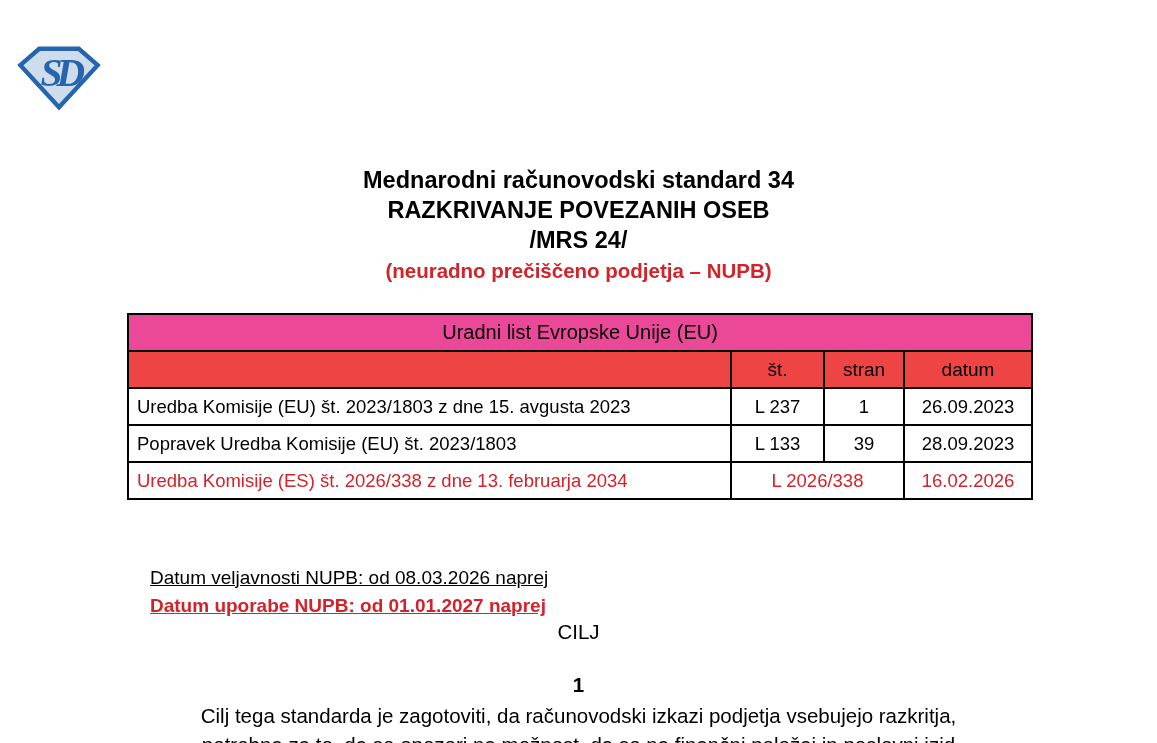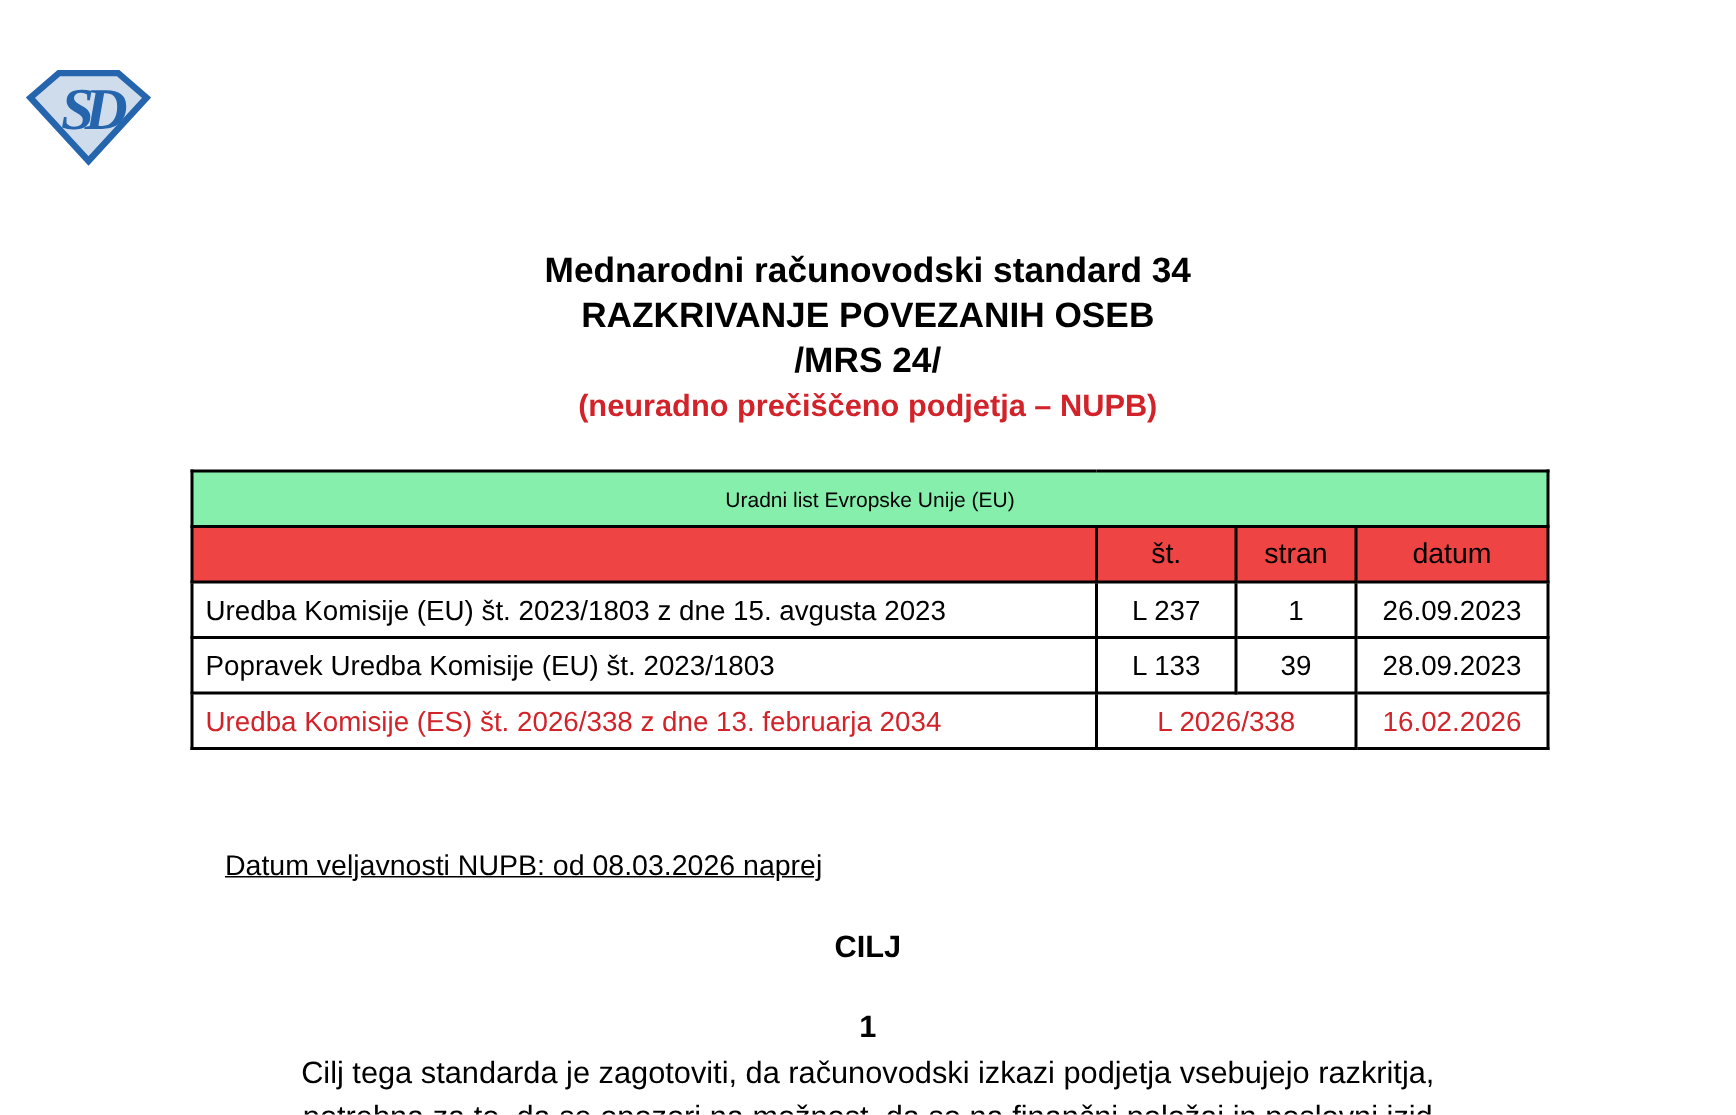--- a/index.html
+++ b/index.html
@@ -8,20 +8,21 @@
     width: 1157px; height: 743px;
     overflow: hidden;
     font-family: "Liberation Sans", "DejaVu Sans", sans-serif;
     color: #000;
   }
   .page {
     position: relative;
     width: 1157px; height: 743px;
     background: #fff;
     overflow: hidden;
+    border-radius: 12px;
   }
   .logo {
     position: absolute;
     left: 16px; top: 44px;
     width: 86px; height: 68px;
   }
   .title-block {
     position: absolute;
     top: 165px; left: 0;
     width: 1157px;
@@ -48,23 +49,23 @@
     font-size: 18.5px;
   }
   .doc-table td, .doc-table th {
     border: 2px solid #000;
     height: 37px;
     padding: 2px 8px;
     font-weight: normal;
     vertical-align: middle;
   }
   .doc-table .caption-cell {
-    background: #86efac;
+    background: #ec4899;
     text-align: center;
-    font-size: 14px;
+    font-size: 20px;
   }
   .doc-table .head-cell {
     background: #ef4444;
     text-align: center;
     font-size: 19px;
   }
   .doc-table .name-cell { text-align: left; }
   .doc-table .num-cell { text-align: center; }
   .red-row td { color: var(--red); }
   .validity {
@@ -81,21 +82,21 @@
   .validity .v-red {
     text-decoration: underline;
     font-weight: bold;
     color: var(--red);
   }
   .section-heading {
     position: absolute;
     top: 620px; left: 0; width: 1157px;
     text-align: center;
     font-size: 20.5px;
-    font-weight: bold;
+    font-weight: normal;
   }
   .para-number {
     position: absolute;
     top: 673px; left: 0; width: 1157px;
     text-align: center;
     font-size: 20.5px;
     font-weight: bold;
   }
   .paragraph {
     position: absolute;
@@ -156,20 +157,21 @@
       <tr class="red-row" style="--red:#d2232a;">
         <td class="name-cell">Uredba Komisije (ES) št. 2026/338 z dne 13. februarja 2034</td>
         <td class="num-cell" colspan="2">L 2026/338</td>
         <td class="num-cell">16.02.2026</td>
       </tr>
     </tbody>
   </table>
 
   <div class="validity" style="--red:#d2232a;">
     <div class="v-black">Datum veljavnosti NUPB: od 08.03.2026 naprej</div>
+    <div class="v-red">Datum uporabe NUPB: od 01.01.2027 naprej</div>
   </div>
 
   <div class="section-heading">CILJ</div>
   <div class="para-number">1</div>
   <div class="paragraph">
     <div>Cilj tega standarda je zagotoviti, da računovodski izkazi podjetja vsebujejo razkritja,</div>
     <div>potrebna za to, da se opozori na možnost, da so na finančni položaj in poslovni izid</div>
   </div>
 
 </div>

